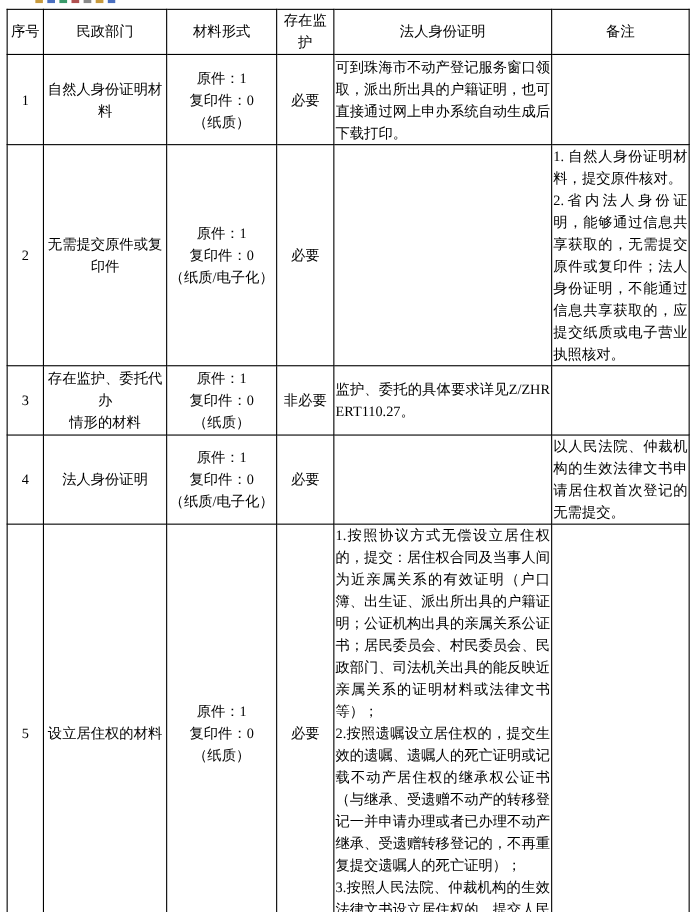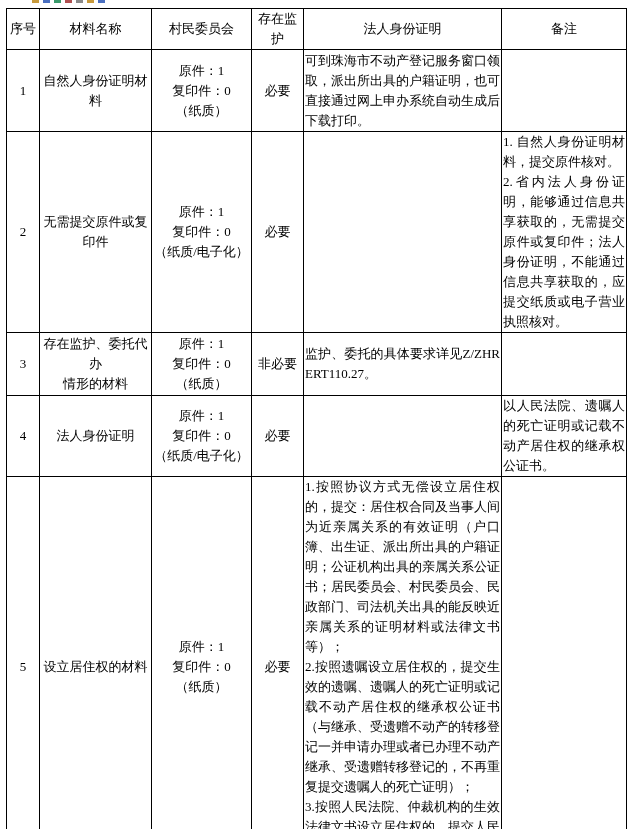--- a/index.html
+++ b/index.html
@@ -71,22 +71,22 @@
     <col class="c-no">
       <col class="c-name">
       <col class="c-form">
     <col class="c-req">
       <col class="c-src">
       <col class="c-rem">
   </colgroup>
   <tbody>
       <tr class="hr">
     <th class="center">序号</th>
-    <th class="center">材料名称</th>
-    <th class="center">村民委员会</th>
+    <th class="center">民政部门</th>
+    <th class="center">材料形式</th>
     <th class="center">存在监护</th>
     <th class="center">法人身份证明</th>
     <th class="center">备注</th>
   </tr>
 
   <tr class="r1">
     <td class="center">1</td>
     <td class="center preline">自然人身份证明材料</td>
     <td class="center preline">原件：1
 复印件：0
@@ -121,21 +121,21 @@
   </tr>
 
   <tr class="r4">
     <td class="center">4</td>
     <td class="center preline">法人身份证明</td>
     <td class="center preline">原件：1
 复印件：0
 （纸质/电子化）</td>
     <td class="center">必要</td>
     <td class="longtext"></td>
-    <td class="longtext">以人民法院、遗嘱人的死亡证明或记载不动产居住权的继承权公证书。</td>
+    <td class="longtext">以人民法院、仲裁机构的生效法律文书申请居住权首次登记的无需提交。</td>
   </tr>
 
   <tr class="r5">
     <td class="center">5</td>
     <td class="center preline">设立居住权的材料</td>
     <td class="center preline">原件：1
 复印件：0
 （纸质）</td>
     <td class="center">必要</td>
     <td class="longtext">1.按照协议方式无偿设立居住权的，提交：居住权合同及当事人间为近亲属关系的有效证明（户口簿、出生证、派出所出具的户籍证明；公证机构出具的亲属关系公证书；居民委员会、村民委员会、民政部门、司法机关出具的能反映近亲属关系的证明材料或法律文书等）；

